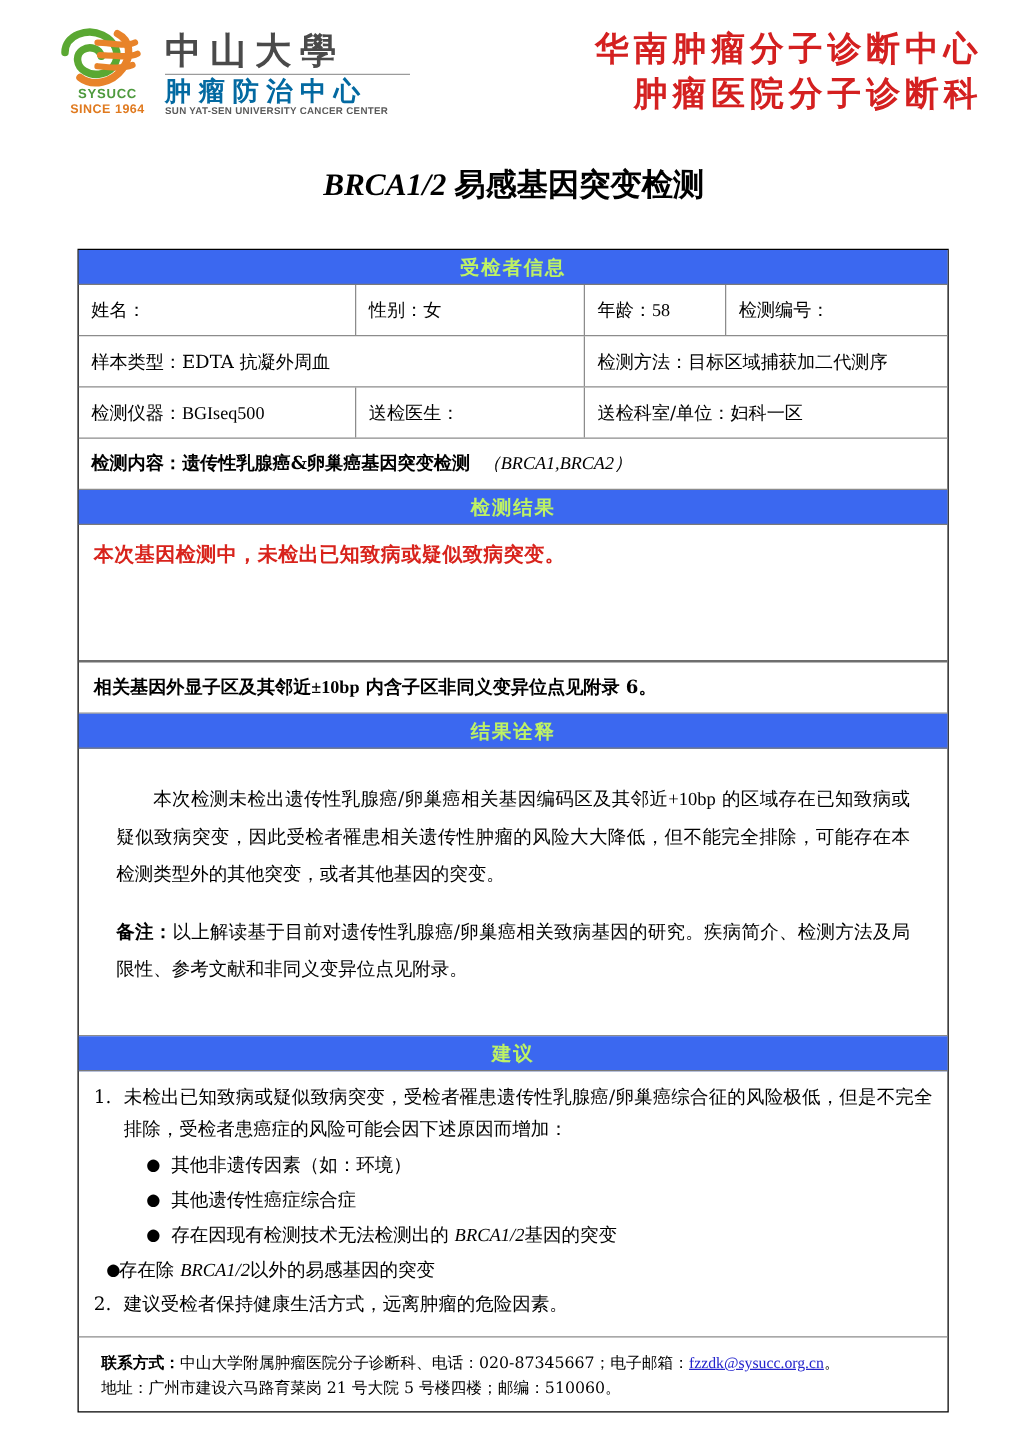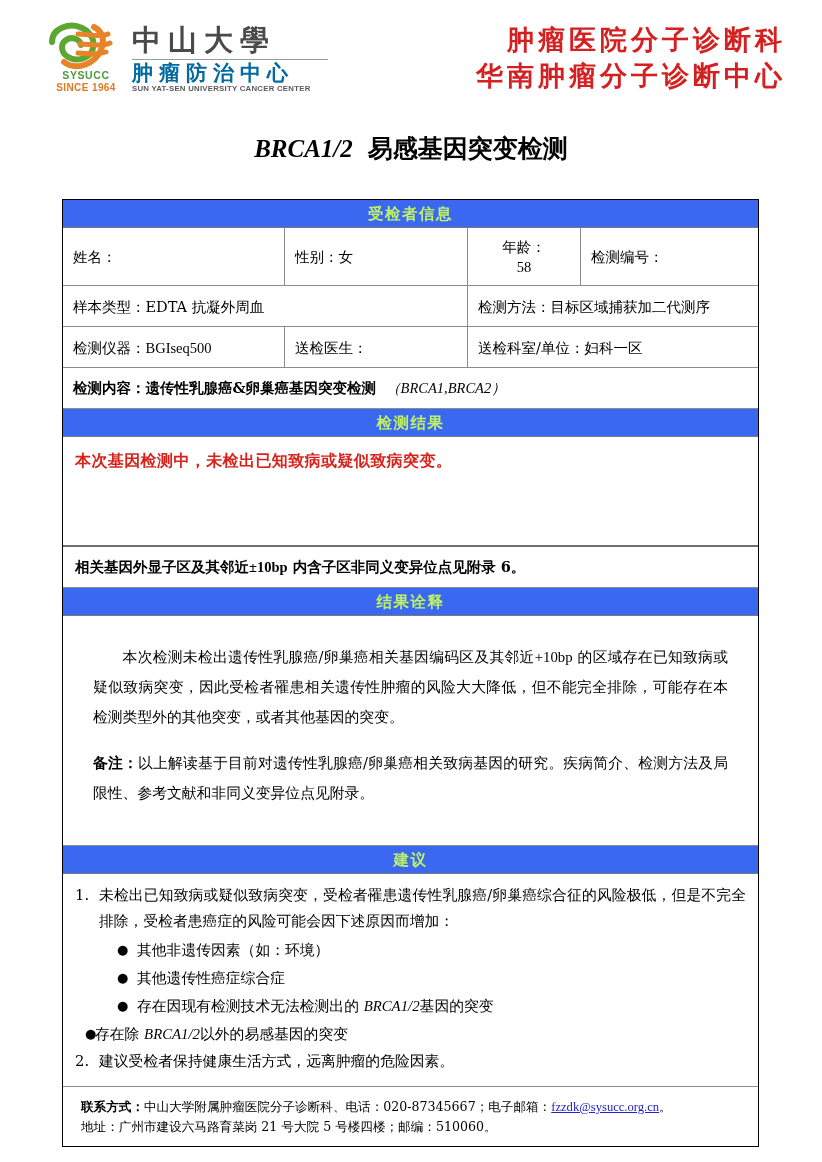--- a/index.html
+++ b/index.html
@@ -128,21 +128,21 @@
     font-size: 25px;
     font-weight: bold;
     line-height: 34px;
   }
   .doc-title .lat {
     font-style: italic;
     font-family: "Liberation Serif", serif;
     font-weight: bold;
   }
   .doc-title .cjk {
-    font-family: Liberation Mono, monospace;
+    font-family: Liberation Serif, serif;
     font-weight: bold;
   }
 
   
   .report {
     position: absolute;
     left: 62px;
     top: 199px;
     width: 697px;
     border: 1px solid #000000;
@@ -179,21 +179,21 @@
     white-space: nowrap;
     overflow: hidden;
   }
   .cell:last-child { border-right: none; }
   .cell .lat {
     font-family: "Liberation Serif", serif;
     font-style: normal;
   }
   .c-name   { width: 222px; }
   .c-sex    { width: 183px; }
-  .c-age    { width: 113px; flex-direction: column; }
+  .c-age    { width: 113px; }
   .c-id     { width: 177px; }
 
   .c-sample { width: 405px; }
   .c-method { width: 290px; }
 
   .c-instr  { width: 222px; }
   .c-doctor { width: 183px; }
   .c-dept   { width: 290px; }
 
   .content-row {
@@ -340,22 +340,22 @@
     </div>
     <div class="logo-text">
       <div class="logo-cn-1">中山大學</div>
       <div class="logo-rule"></div>
       <div class="logo-cn-2">肿瘤防治中心</div>
       <div class="logo-en">SUN YAT-SEN UNIVERSITY CANCER CENTER</div>
     </div>
   </div>
 
   <div class="dept-block">
+    <div class="dept-line" style="color: rgb(212, 32, 32);">华南肿瘤分子诊断中心</div>
     <div class="dept-line" style="color: rgb(212, 32, 32);">肿瘤医院分子诊断科</div>
-    <div class="dept-line" style="color: rgb(212, 32, 32);">华南肿瘤分子诊断中心</div>
   </div>
 </div>
 
 <div class="doc-title">
   <span class="lat">BRCA1/2</span><span class="cjk"> 易感基因突变检测</span>
 </div>
 
 <div class="report">
 
   <div class="band">受检者信息</div>

